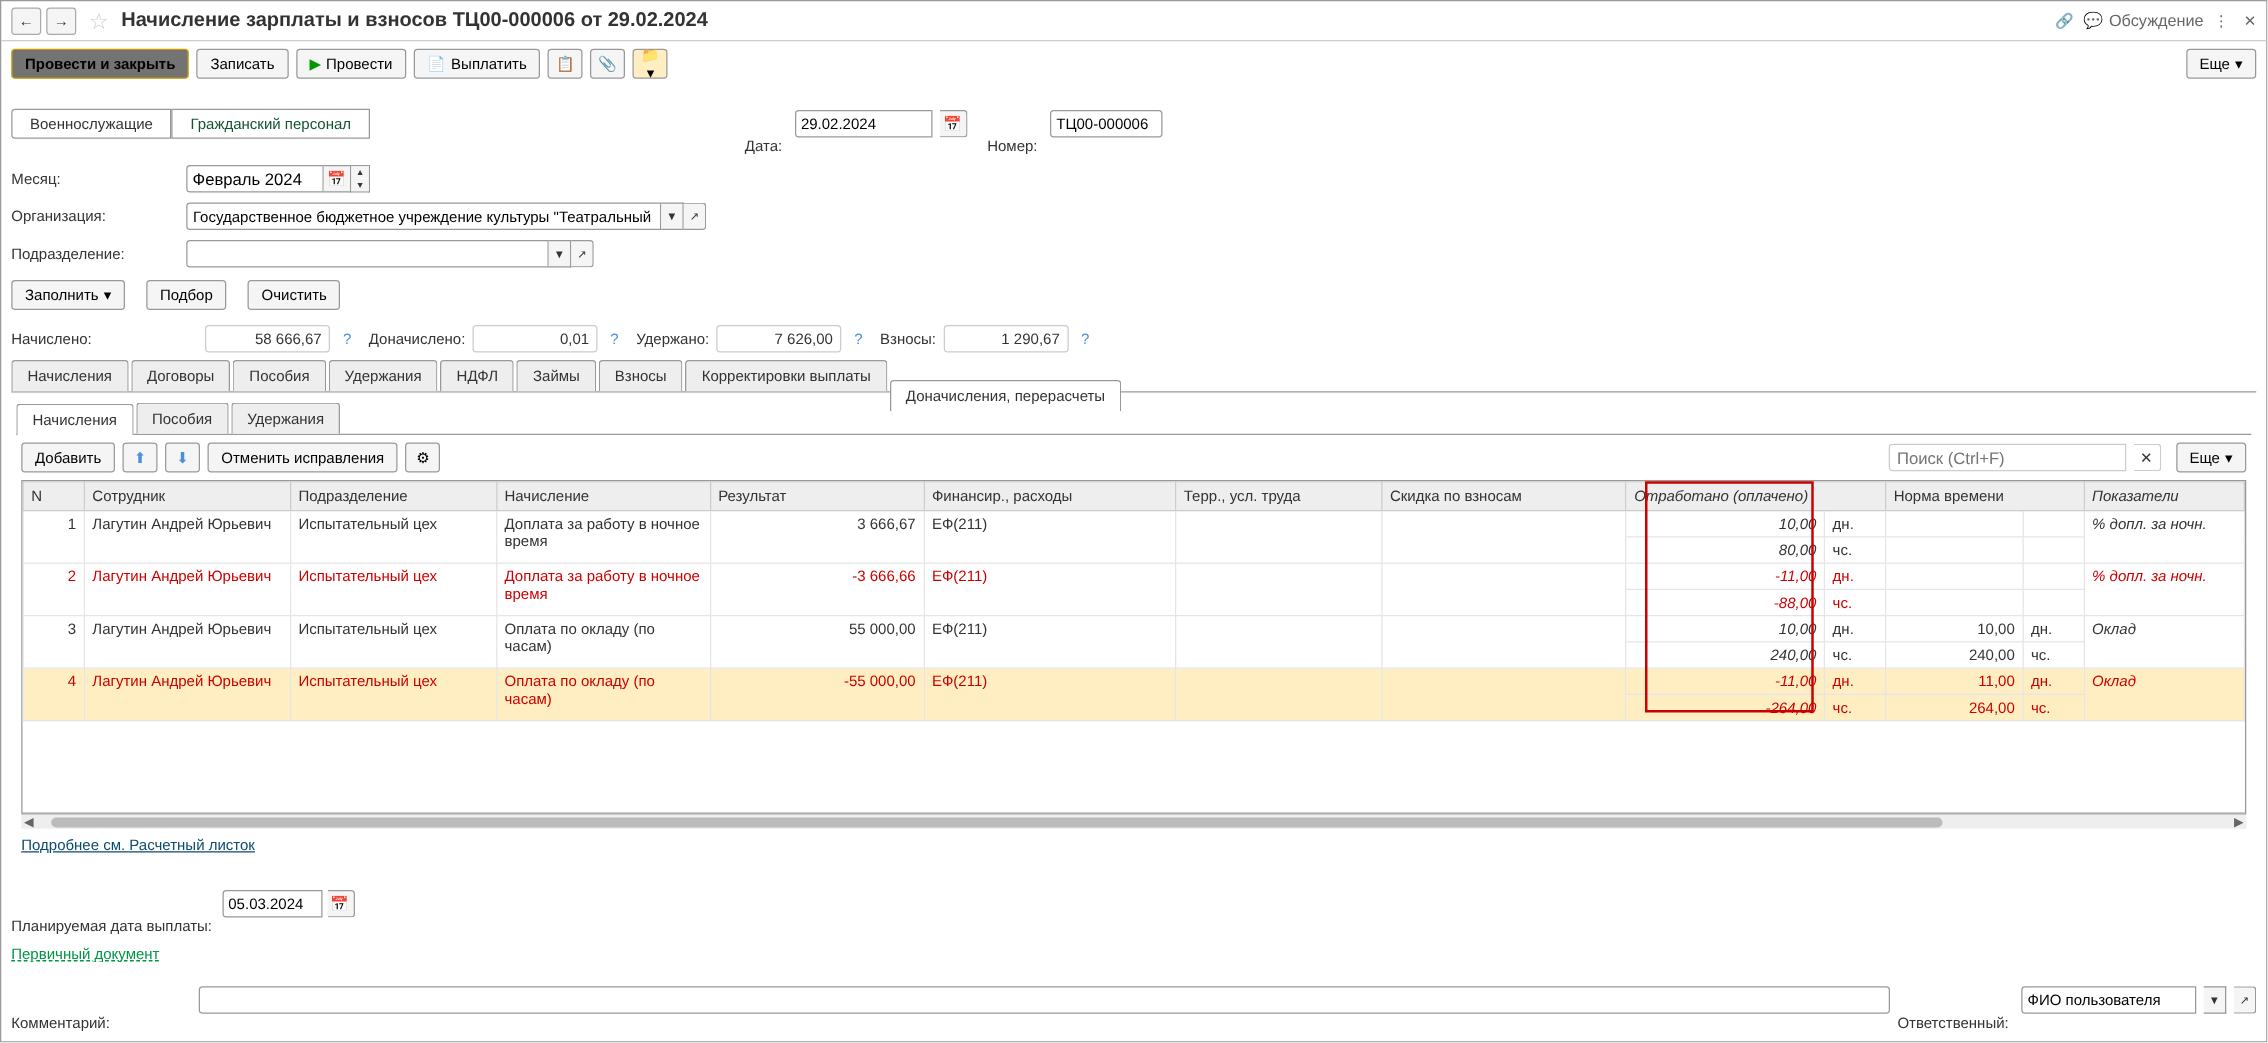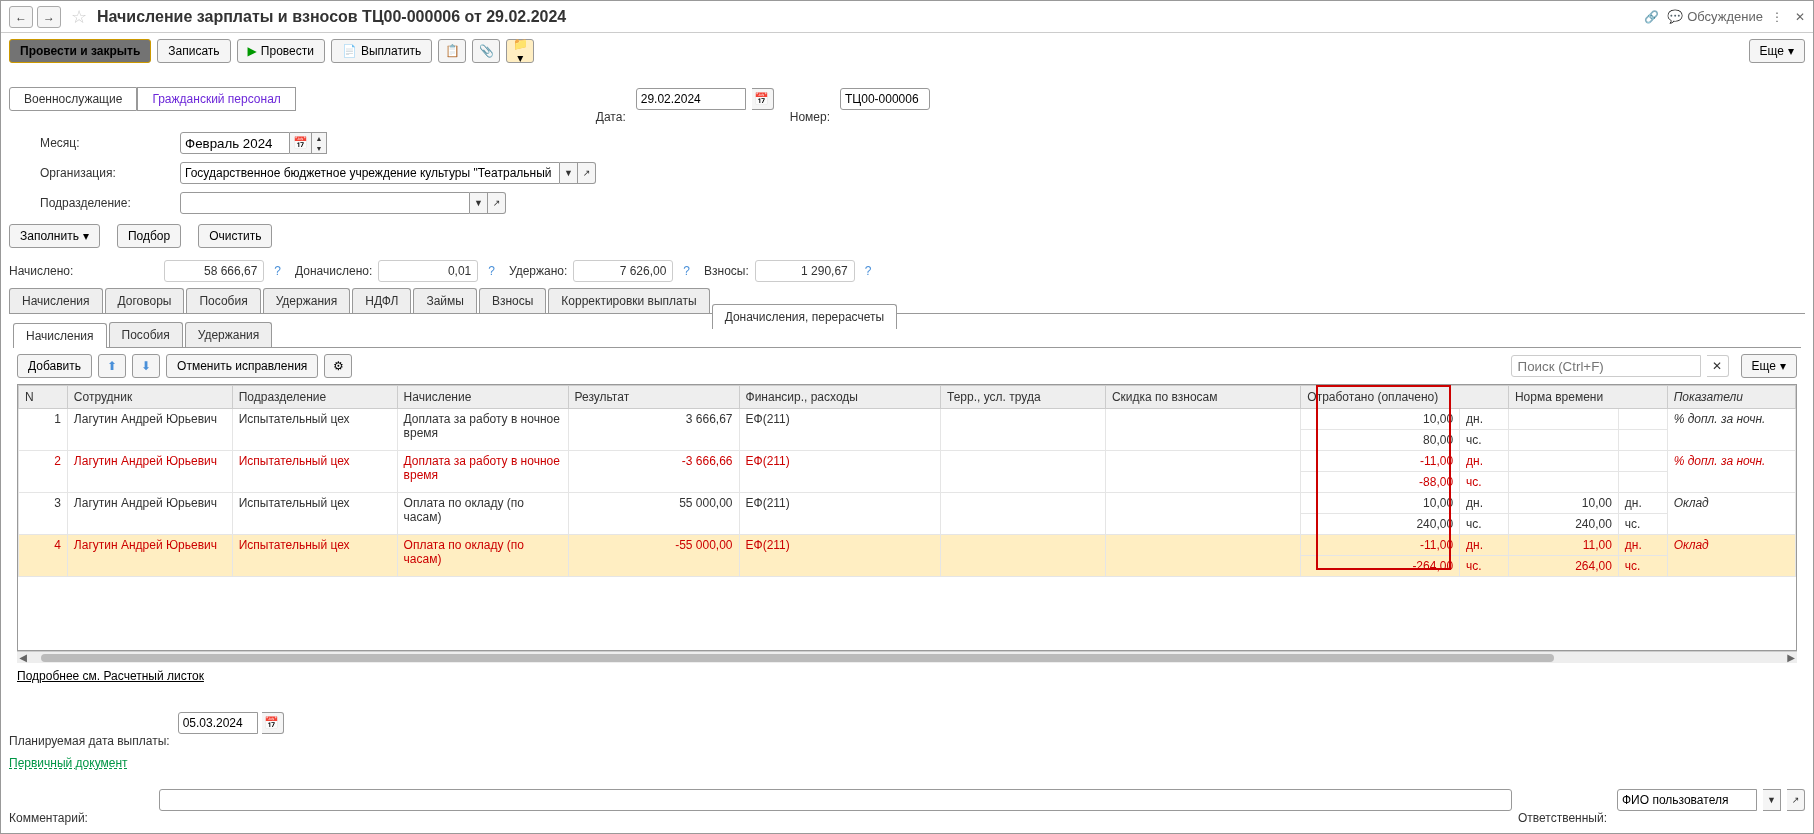--- a/index.html
+++ b/index.html
@@ -16,29 +16,29 @@
 .toolbar { display: flex; align-items: center; padding: 6px 8px; gap: 6px; }
 .btn { border: 1px solid #999; background: #f5f5f5; border-radius: 3px; padding: 4px 10px; cursor: pointer; font-size: 12px; display: inline-flex; align-items: center; gap: 4px; height: 24px; }
 .btn-yellow { background: #737373; border-color: #cc9900; font-weight: bold; }
 .btn-icon { width: 28px; justify-content: center; padding: 4px; }
 .more-btn { margin-left: auto; }
 
 .type-tabs { display: flex; padding: 4px 8px; gap: 0; align-items: center; }
 .type-tab { border: 1px solid #999; padding: 4px 14px; cursor: pointer; font-size: 12px; }
 .type-tab:first-child { border-radius: 3px 0 0 3px; }
 .type-tab:last-child { border-radius: 0 3px 3px 0; border-left: none; }
-.type-tab.active { color: #6d28d9; }
+.type-tab.active { color: #14532d; }
 .date-group { margin-left: auto; display: flex; align-items: center; gap: 6px; }
 .fld-label { font-size: 12px; margin-right: 4px; margin-top: 37px; }
 .input-box { border: 1px solid #999; border-radius: 3px; padding: 2px 4px; height: 22px; font-size: 12px; }
 .input-w110 { width: 110px; }
 .input-w90 { width: 90px; }
 .cal-btn { width: 22px; height: 22px; border: 1px solid #999; border-left: none; border-radius: 0 3px 3px 0; display: inline-flex; align-items: center; justify-content: center; background: #f5f5f5; cursor: pointer; }
 
-.form-row { display: flex; align-items: center; padding: 4px 8px; min-height: 30px; margin-left: 31px; }
+.form-row { display: flex; align-items: center; padding: 4px 8px; min-height: 30px; }
 .form-label { width: 140px; font-size: 12px; }
 .month-field { display: flex; align-items: center; }
 .month-input { width: 110px; border: 1px solid #999; border-radius: 3px 0 0 3px; padding: 2px 4px; height: 22px; }
 .spinner { display: flex; flex-direction: column; border: 1px solid #999; border-left: none; height: 22px; }
 .spinner span { width: 14px; height: 10px; font-size: 7px; display: flex; align-items: center; justify-content: center; cursor: pointer; background: #f5f5f5; }
 
 .org-input { width: 380px; }
 .drop-btn { width: 18px; height: 22px; border: 1px solid #999; border-left: none; background: #f5f5f5; display: inline-flex; align-items: center; justify-content: center; cursor: pointer; font-size: 9px; }
 .open-btn { border-radius: 0 3px 3px 0; }
 .subdiv-input { width: 290px; }
@@ -67,37 +67,37 @@
 .data-table th { background: #eee; border: 1px solid #ccc; padding: 4px 6px; text-align: left; font-weight: normal; font-size: 12px; }
 .data-table td { border: 1px solid #e5e5e5; padding: 3px 6px; vertical-align: top; }
 .col-n { width: 40px; text-align: right; }
 .col-emp { width: 135px; }
 .col-dep { width: 135px; }
 .col-accr { width: 140px; }
 .col-res { width: 140px; text-align: right; }
 .col-fin { width: 165px; }
 .col-terr { width: 135px; }
 .col-disc { width: 160px; }
-.col-work { width: 130px; text-align: right; }
+.col-work { width: 130px; text-align: right; font-style: italic; }
 .col-unit { width: 40px; }
 .col-norm { width: 90px; text-align: right; }
 .col-nunit { width: 40px; }
 .col-ind { width: 105px; font-style: italic; }
 tr.red td { color: #c00; }
 tr.yellow td { background: #ffeec2; }
 .highlight-box { position: absolute; border: 2px solid #c00; pointer-events: none; }
 .hb1 { top: 0px; left: 1298px; width: 135px; height: 185px; }
 
 .table-scroll { height: 265px; overflow-y: hidden; overflow-x: auto; }
 .hscroll { height: 12px; background: #eee; border-top: 1px solid #ccc; margin: 0 16px; display: flex; align-items: center; }
 .hthumb { width: 85%; height: 8px; background: #bbb; border-radius: 4px; margin-left: 12px; }
 .harrow { width: 12px; text-align: center; color: #666; font-size: 10px; cursor: pointer; }
 
 .footer-link { padding: 6px 16px; }
-.footer-link a { color: #000000; text-decoration: underline; font-size: 12px; cursor: pointer; }
+.footer-link a { color: #0c4a6e; text-decoration: underline; font-size: 12px; cursor: pointer; }
 
 .bottom-area { position: absolute; bottom: 8px; left: 8px; right: 8px; }
 .plan-row { display: flex; align-items: center; padding: 4px 0; gap: 4px; }
 .primary-link { color: #009646; text-decoration: underline dashed; cursor: pointer; padding: 4px 0; display: inline-block; }
 .comment-row { display: flex; align-items: center; gap: 6px; }
 .comment-input { flex: 1; border: 1px solid #999; border-radius: 3px; height: 22px; padding: 2px 6px; }
 .resp-input { width: 140px; }
 </style>
 </head>
 <body>

